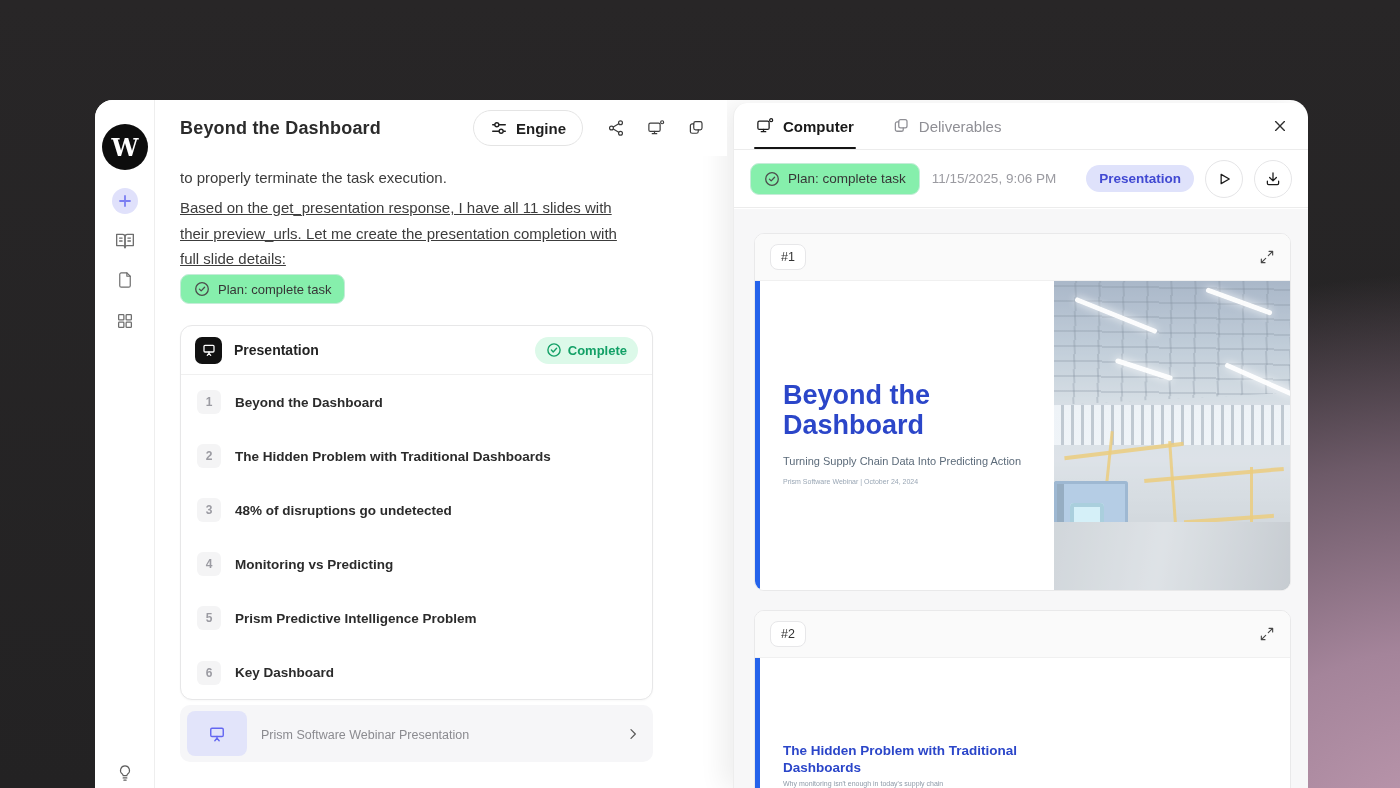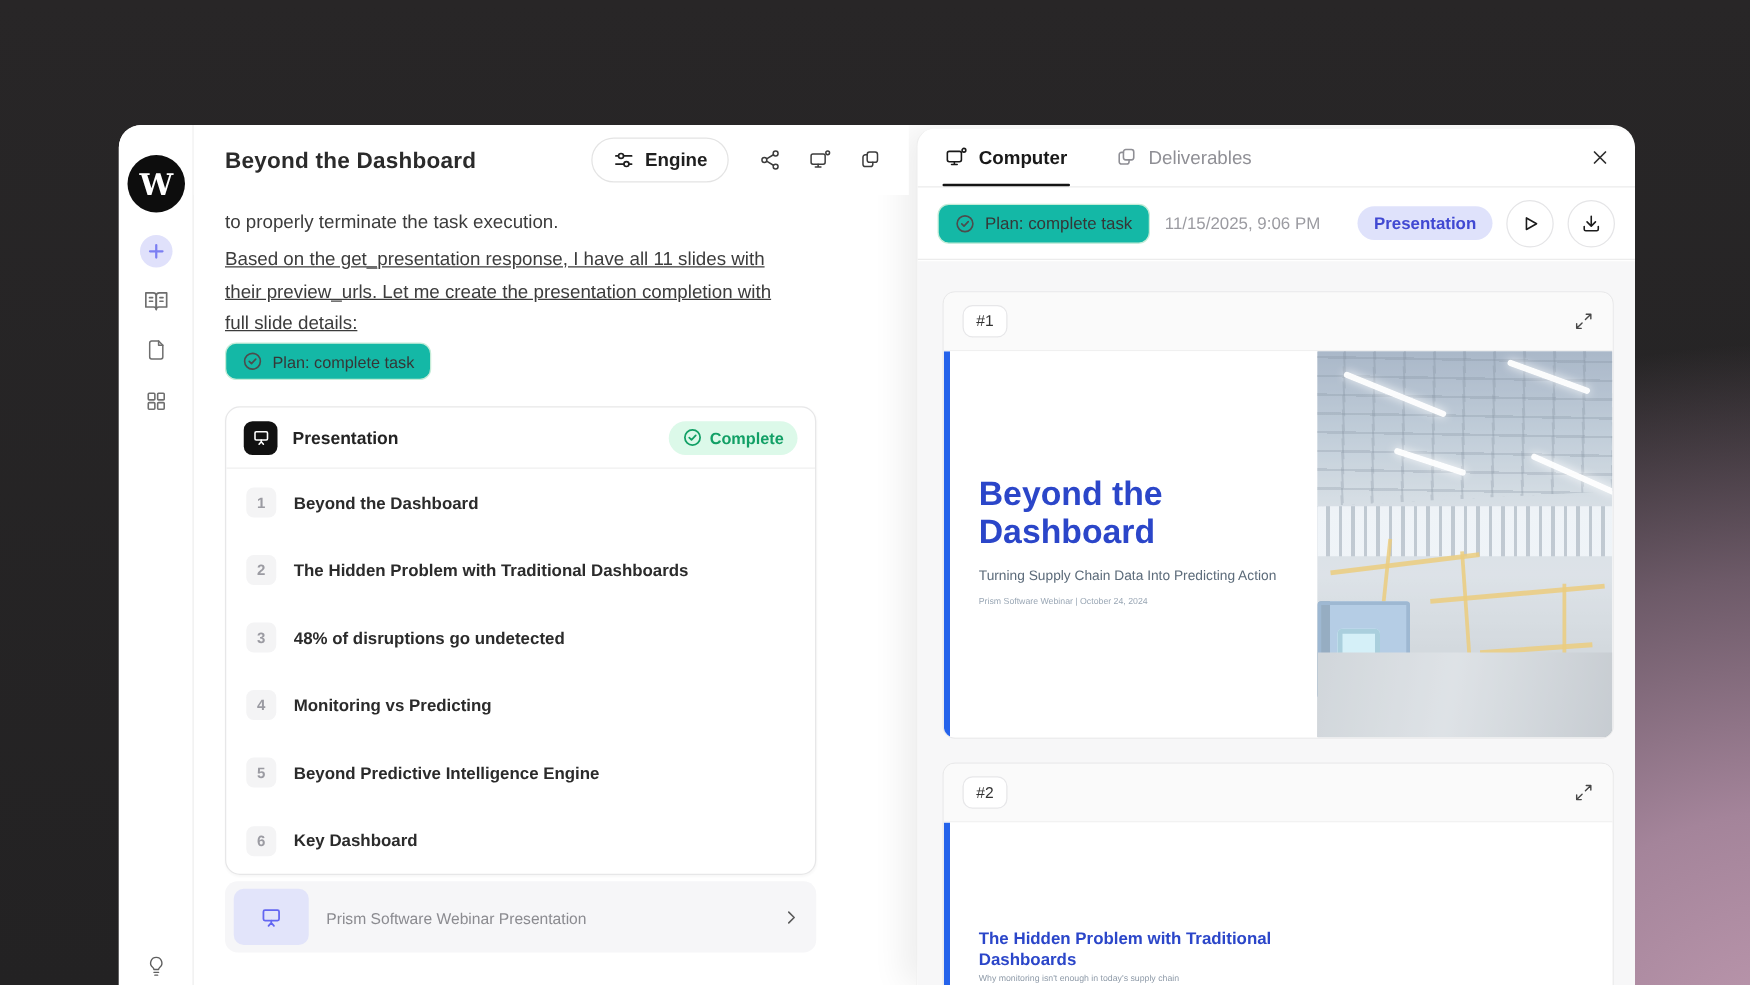--- a/index.html
+++ b/index.html
@@ -52,21 +52,21 @@
   .hdr-icon { color:#3c3c3c; cursor:pointer; margin-left:22px; }
 
   .chat-body { position:absolute; left:0; top:0; width:100%; height:100%; }
   .para { position:absolute; left:25px; width:450px; font-size:15px; line-height:25.5px; color:#3c3c3c; }
   .para-1 { top:65px; }
   .para-2 { top:95px;text-decoration:underline; }
 
   .plan-chip {
     position:absolute; left:25px; display:inline-flex; align-items:center; gap:8px;
     height:30px; padding:0 13px; border-radius:9px; cursor:pointer;
-    background:#14b8a6; border:1px solid #c5ecd8; font-size:13px; color:#363636;
+    background:#86efac; border:1px solid #c5ecd8; font-size:13px; color:#363636;
   }
   .chat-plan { top:174px; }
   .plan-chip .ck { color:#4c4c4c; }
 
   
   .pcard {
     position:absolute; left:25px; top:225px; width:473px; height:375px;
     background:#fff; border:1px solid #e7e7e8; border-radius:12px;
     box-shadow:0 1px 2px rgba(0,0,0,.03); overflow:hidden;
   }
@@ -273,21 +273,21 @@
           <div class="slide-row">
             <span class="num-badge">3</span>
             <span class="row-title">48% of disruptions go undetected</span>
           </div>
           <div class="slide-row">
             <span class="num-badge">4</span>
             <span class="row-title">Monitoring vs Predicting</span>
           </div>
           <div class="slide-row">
             <span class="num-badge">5</span>
-            <span class="row-title">Beyond Predictive Intelligence Engine</span>
+            <span class="row-title">Prism Predictive Intelligence Problem</span>
           </div>
           <div class="slide-row">
             <span class="num-badge">6</span>
             <span class="row-title">Key Dashboard</span>
           </div>
         </div>
       </div>
 
       <div class="dcard">
         <div class="dthumb">

